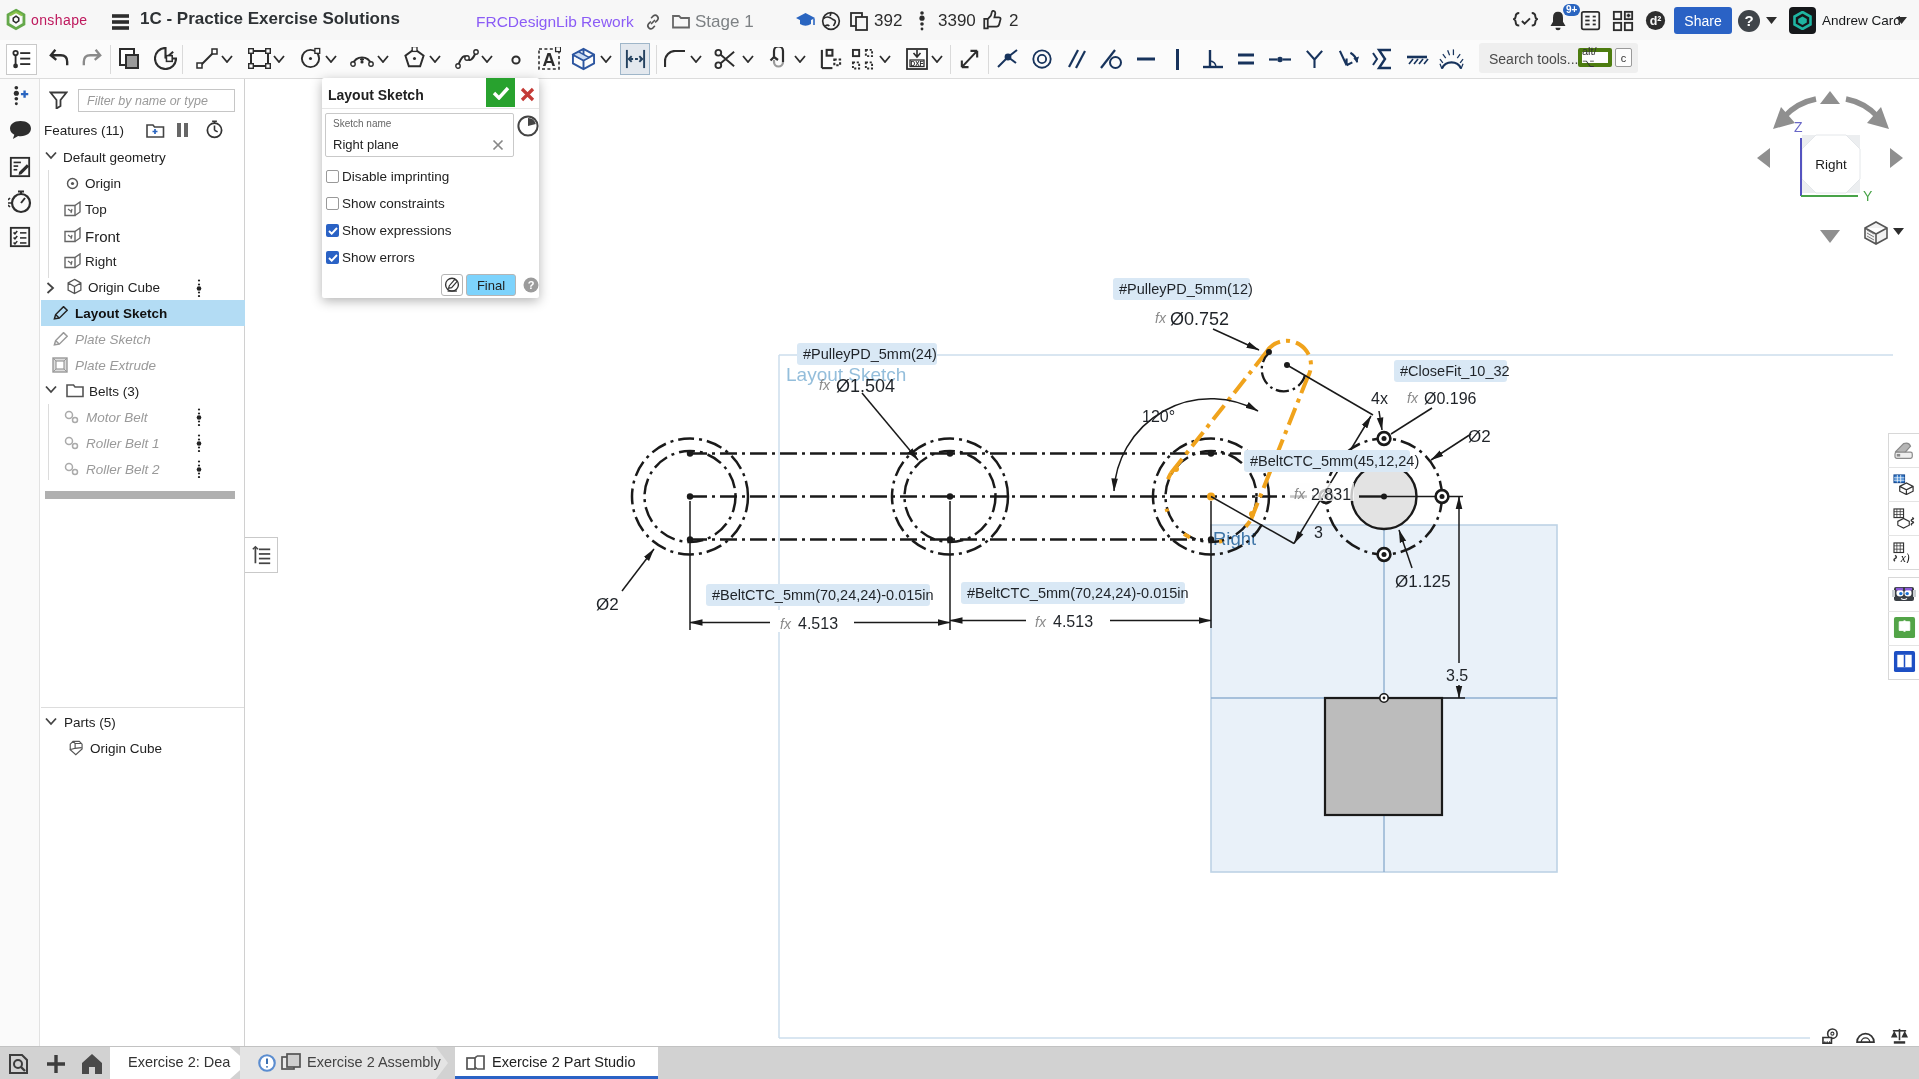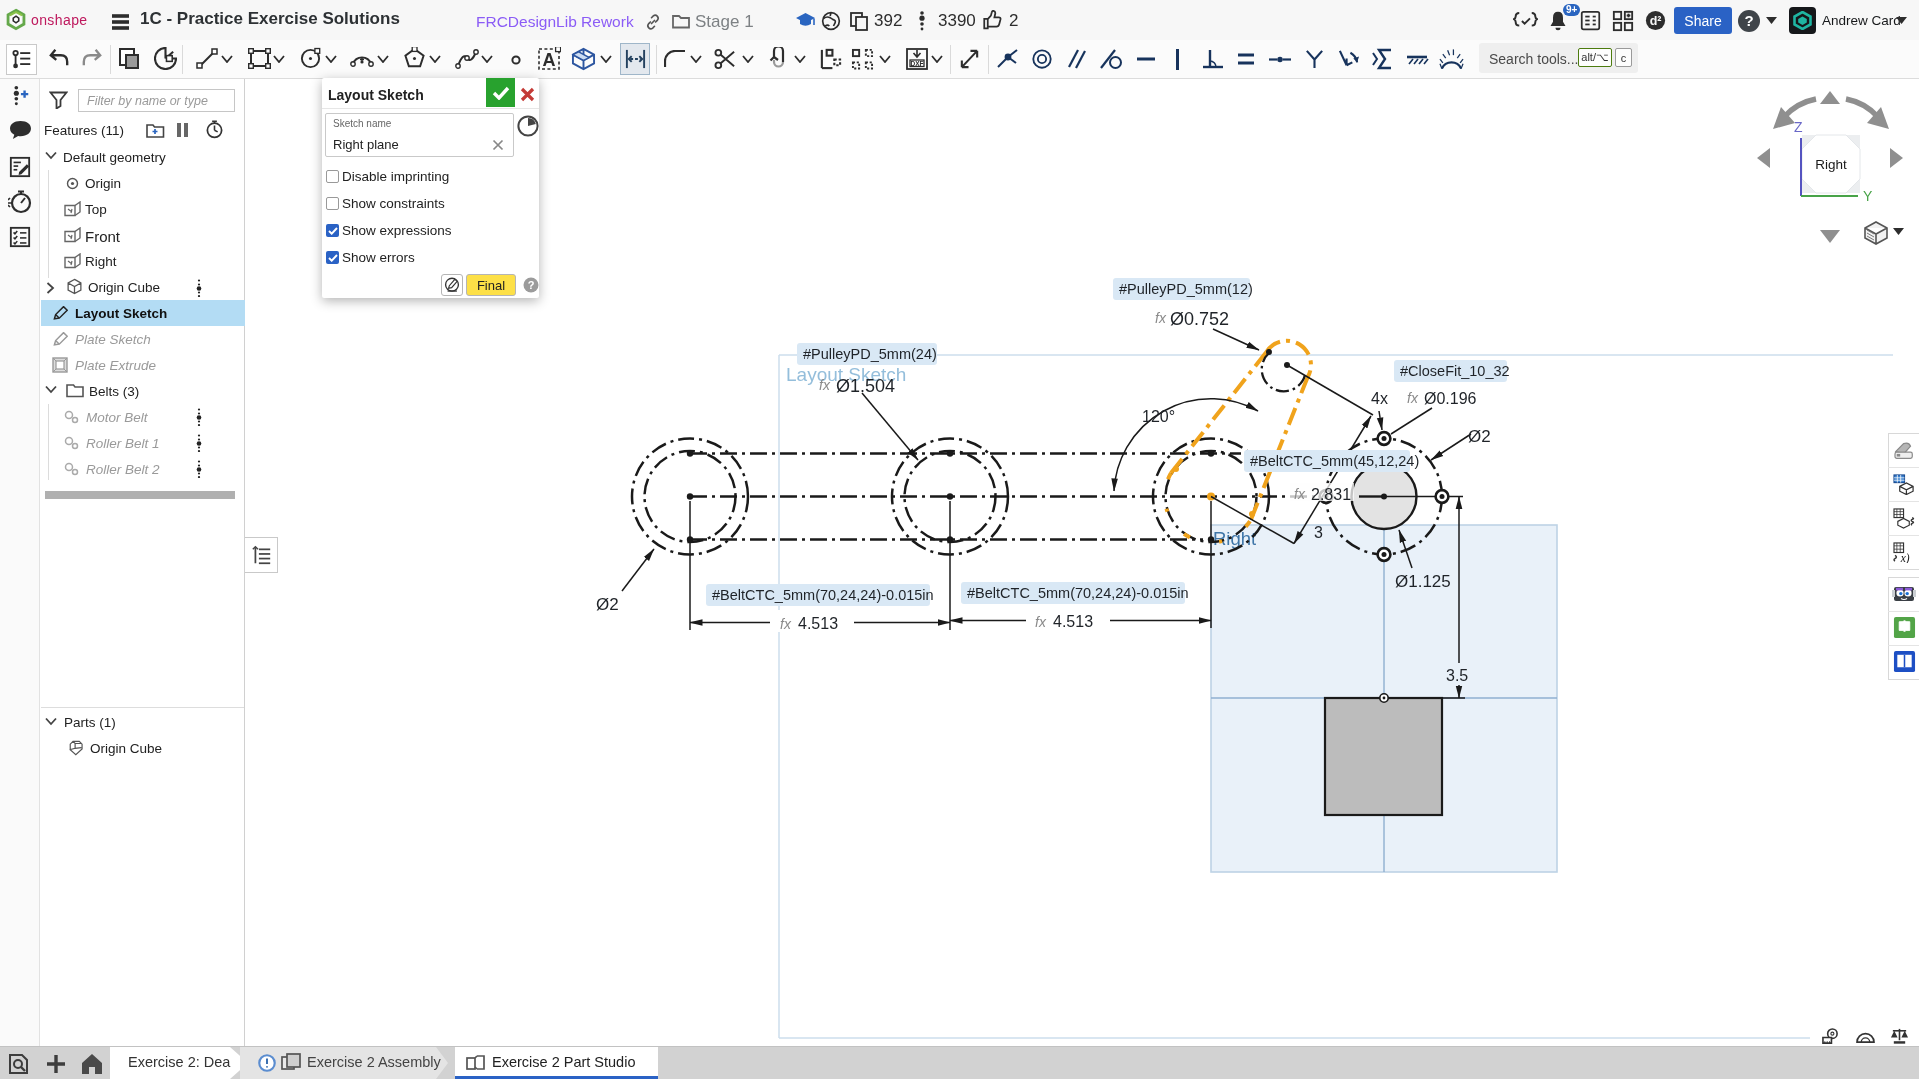--- a/index.html
+++ b/index.html
@@ -355,21 +355,21 @@
       <line x1="7" y1="11" x2="4" y2="7"></line>
       <line x1="11" y1="8" x2="9" y2="3"></line>
       <line x1="15" y1="8" x2="15" y2="2"></line>
       <line x1="19" y1="11" x2="22" y2="7"></line>
       <line x1="22" y1="16" x2="25" y2="12"></line>
       <line x1="23" y1="22" x2="25" y2="17"></line>
     </g>
   </svg>
 <div class="abs" style="left:1479px;top:43px;width:159px;height:30px;background:#efefef;border-radius:3px"></div>
 <div class="abs" style="left:1489px;top:51px;font-size:14px;color:#4a4a4a">Search tools...</div>
-<div class="abs" style="left:1578px;top:48px;width:34px;height:19px;background:#fdfdfd;border:1px solid #4d7c0f;border-radius:2px;font-size:11px;color:#333;display:flex;align-items:center;justify-content:center">alt/⌥</div>
+<div class="abs" style="left:1578px;top:48px;width:34px;height:19px;background:#fdfdfd;border:4px solid #4d7c0f;border-radius:2px;font-size:11px;color:#333;display:flex;align-items:center;justify-content:center">alt/⌥</div>
 <div class="abs" style="left:1615px;top:48px;width:17px;height:19px;background:#fdfdfd;border:1px solid #9a9a9a;border-radius:2px;font-size:11px;color:#333;display:flex;align-items:center;justify-content:center">c</div>
 
 <div class="abs" style="left:0;top:79px;width:40px;height:967px;background:#fafafa;border-right:1px solid #e2e2e2"></div>
 <svg class="abs" style="left:9px;top:85px" width="22" height="22" viewBox="0 0 24 24">
     <g fill="#2d2d2d">
       <circle cx="8" cy="3" r="2"></circle>
       <circle cx="8" cy="9" r="2.8"></circle>
       <circle cx="8" cy="15" r="2"></circle>
       <circle cx="8" cy="20.5" r="1.6"></circle>
     </g>
@@ -547,21 +547,21 @@
       <line x1="9" y1="5" x2="22" y2="5"></line>
       <line x1="9" y1="10.3" x2="22" y2="10.3"></line>
       <line x1="9" y1="15.6" x2="22" y2="15.6"></line>
       <line x1="9" y1="21" x2="22" y2="21"></line>
     </g>
   </svg>
 <div class="abs" style="left:41px;top:707px;width:203px;height:1px;background:#ddd"></div>
 <svg class="abs" style="left:45px;top:717px" width="12" height="9">
     <path d="M1 1.5 L6 7 L11 1.5" fill="none" stroke="#444" stroke-width="1.8"></path>
   </svg>
-<div class="abs" style="left:64px;top:715px;font-size:13.5px;color:#222">Parts (1)</div>
+<div class="abs" style="left:64px;top:715px;font-size:13.5px;color:#222">Parts (5)</div>
 <svg class="abs" style="left:68px;top:740px" width="17" height="16" viewBox="0 0 24 23">
     <path d="M7 2 h9 l4 4 v7 l-9 8 l-8 -7 v-8 z M7 2 l3 3 l9 0 M10 5 v7 l-8 2 M10 12 l9 -1" fill="none" stroke="#555" stroke-width="1.7"></path>
   </svg>
 <div class="abs" style="left:90px;top:741px;font-size:13.5px;color:#222">Origin Cube</div>
 
 <svg class="abs" style="left:1750px;top:85px" width="165" height="165" viewBox="0 0 165 165">
  <polygon points="80,6 70,19 90,19" fill="#8f8f8f"></polygon>
  <polygon points="80,158 70,145 90,145" fill="#8f8f8f"></polygon>
  <polygon points="7,73 20,63 20,83" fill="#8f8f8f"></polygon>
  <polygon points="153,73 140,63 140,83" fill="#8f8f8f"></polygon>
@@ -902,17 +902,17 @@
 <svg class="abs" style="left:328px;top:254px" width="10" height="8">
     <path d="M1 4 L3.7 6.7 L9 1" fill="none" stroke="#fff" stroke-width="1.9"></path>
   </svg>
 <div class="abs" style="left:342px;top:250px;font-size:13.5px;color:#222">Show errors</div>
 <div class="abs" style="left:441px;top:274px;width:22px;height:22px;background:#fff;border:1px solid #b5b5b5;border-radius:3px"></div>
 <svg class="abs" style="left:444px;top:277px" width="16" height="16" viewBox="0 0 18 18">
     <circle cx="9" cy="8.6" r="7.2" fill="none" stroke="#333" stroke-width="1.5"></circle>
     <path d="M5.2 12.6 L6 9.8 L12.2 2.6 L14.8 4.8 L8.6 12 L5.2 12.6 Z" fill="#fff" stroke="#333" stroke-width="1.3"></path>
     <line x1="4" y1="15.8" x2="14.5" y2="15.8" stroke="#333" stroke-width="1.5"></line>
   </svg>
-<div class="abs" style="left:466px;top:274px;width:50px;height:22px;background:#fde047;border:1px solid #b5b5b5;border-radius:3px;font-size:13px;color:#222;display:flex;align-items:center;justify-content:center">Final</div>
+<div class="abs" style="left:466px;top:274px;width:50px;height:22px;background:#7dd3fc;border:1px solid #b5b5b5;border-radius:3px;font-size:13px;color:#222;display:flex;align-items:center;justify-content:center">Final</div>
 <svg class="abs" style="left:523px;top:277px" width="16" height="16">
     <circle cx="8" cy="8" r="7.5" fill="#9b9b9b"></circle>
     <text x="8" y="12" font-size="11" fill="#fff" text-anchor="middle" font-weight="bold" font-family="Liberation Sans">?</text>
   </svg>
 
 </body></html>

